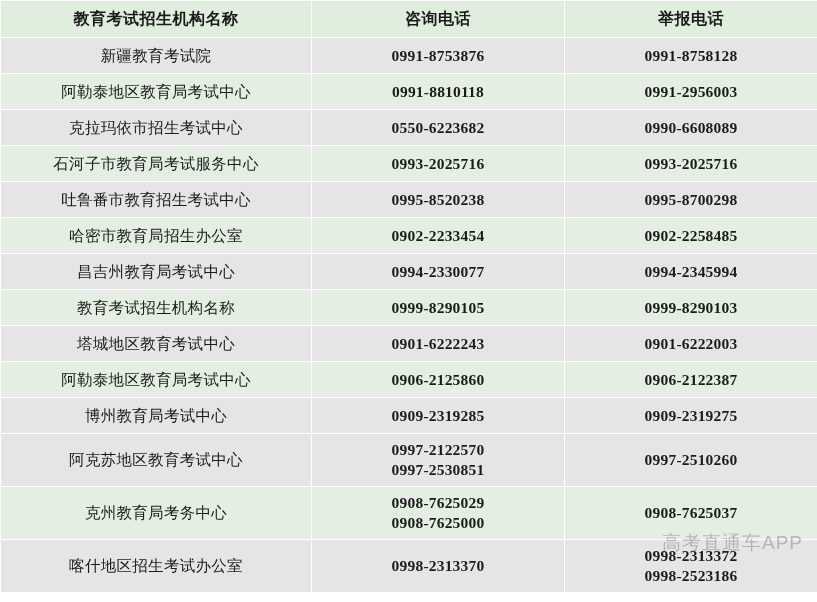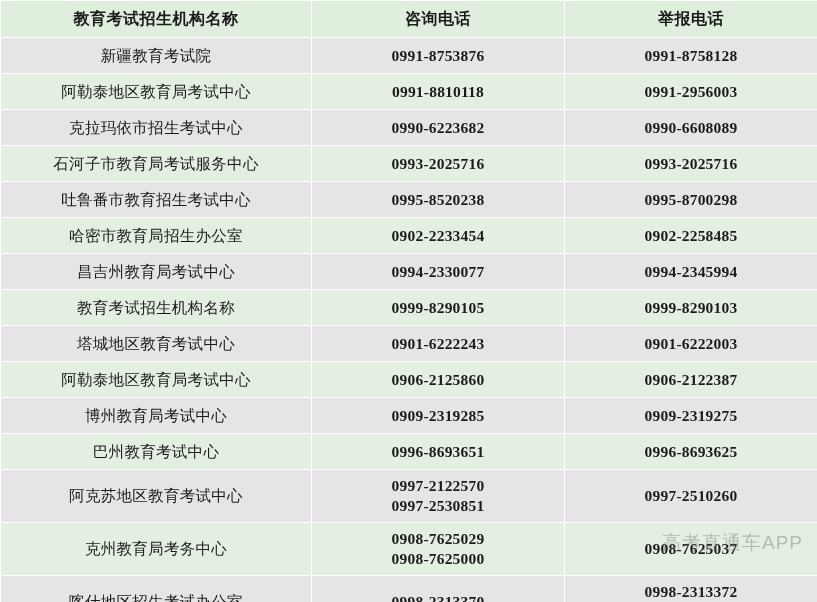--- a/index.html
+++ b/index.html
@@ -90,21 +90,21 @@
         <td class="num">0991-8753876</td>
         <td class="num">0991-8758128</td>
       </tr>
       <tr class="row-even h1">
         <td class="org">阿勒泰地区教育局考试中心</td>
         <td class="num">0991-8810118</td>
         <td class="num">0991-2956003</td>
       </tr>
       <tr class="row-odd h1">
         <td class="org">克拉玛依市招生考试中心</td>
-        <td class="num">0990-6223682</td>
+        <td class="num">0550-6223682</td>
         <td class="num">0990-6608089</td>
       </tr>
       <tr class="row-even h1">
         <td class="org">石河子市教育局考试服务中心</td>
         <td class="num">0993-2025716</td>
         <td class="num">0993-2025716</td>
       </tr>
       <tr class="row-odd h1">
         <td class="org">吐鲁番市教育招生考试中心</td>
         <td class="num">0995-8520238</td>
@@ -133,25 +133,20 @@
       <tr class="row-even h1">
         <td class="org">阿勒泰地区教育局考试中心</td>
         <td class="num">0906-2125860</td>
         <td class="num">0906-2122387</td>
       </tr>
       <tr class="row-odd h1">
         <td class="org">博州教育局考试中心</td>
         <td class="num">0909-2319285</td>
         <td class="num">0909-2319275</td>
       </tr>
-      <tr class="row-even h1">
-        <td class="org">巴州教育考试中心</td>
-        <td class="num">0996-8693651</td>
-        <td class="num">0996-8693625</td>
-      </tr>
       <tr class="row-odd h2">
         <td class="org">阿克苏地区教育考试中心</td>
         <td class="num">0997-2122570
 0997-2530851</td>
         <td class="num">0997-2510260</td>
       </tr>
       <tr class="row-even h2">
         <td class="org">克州教育局考务中心</td>
         <td class="num">0908-7625029
 0908-7625000</td>

